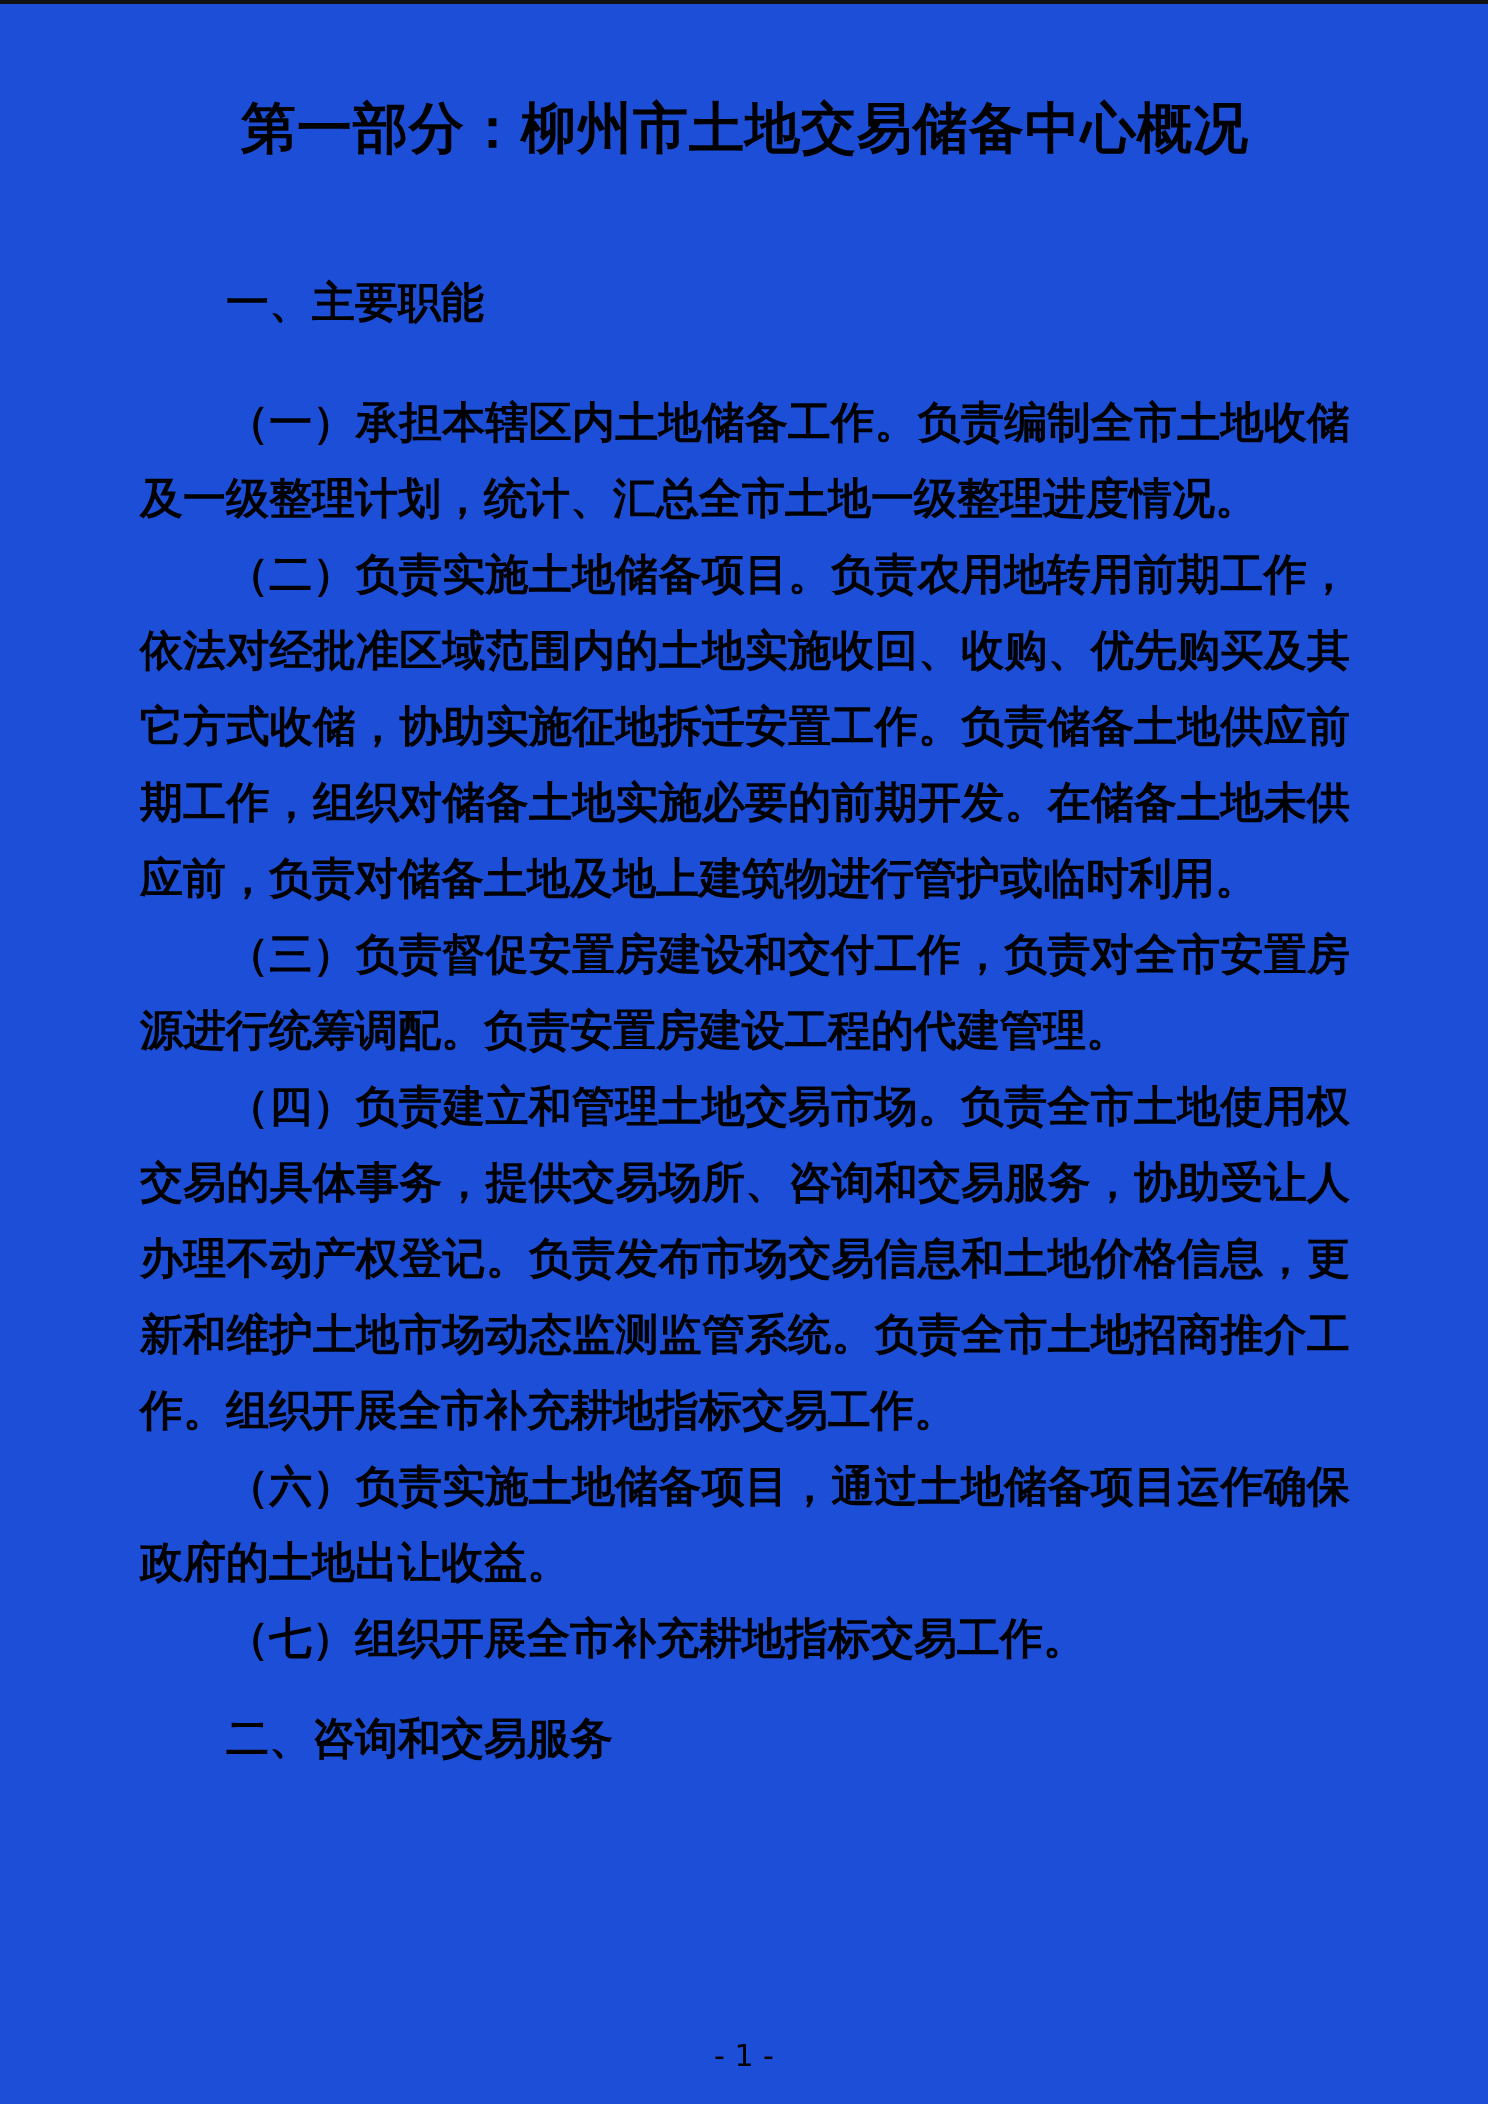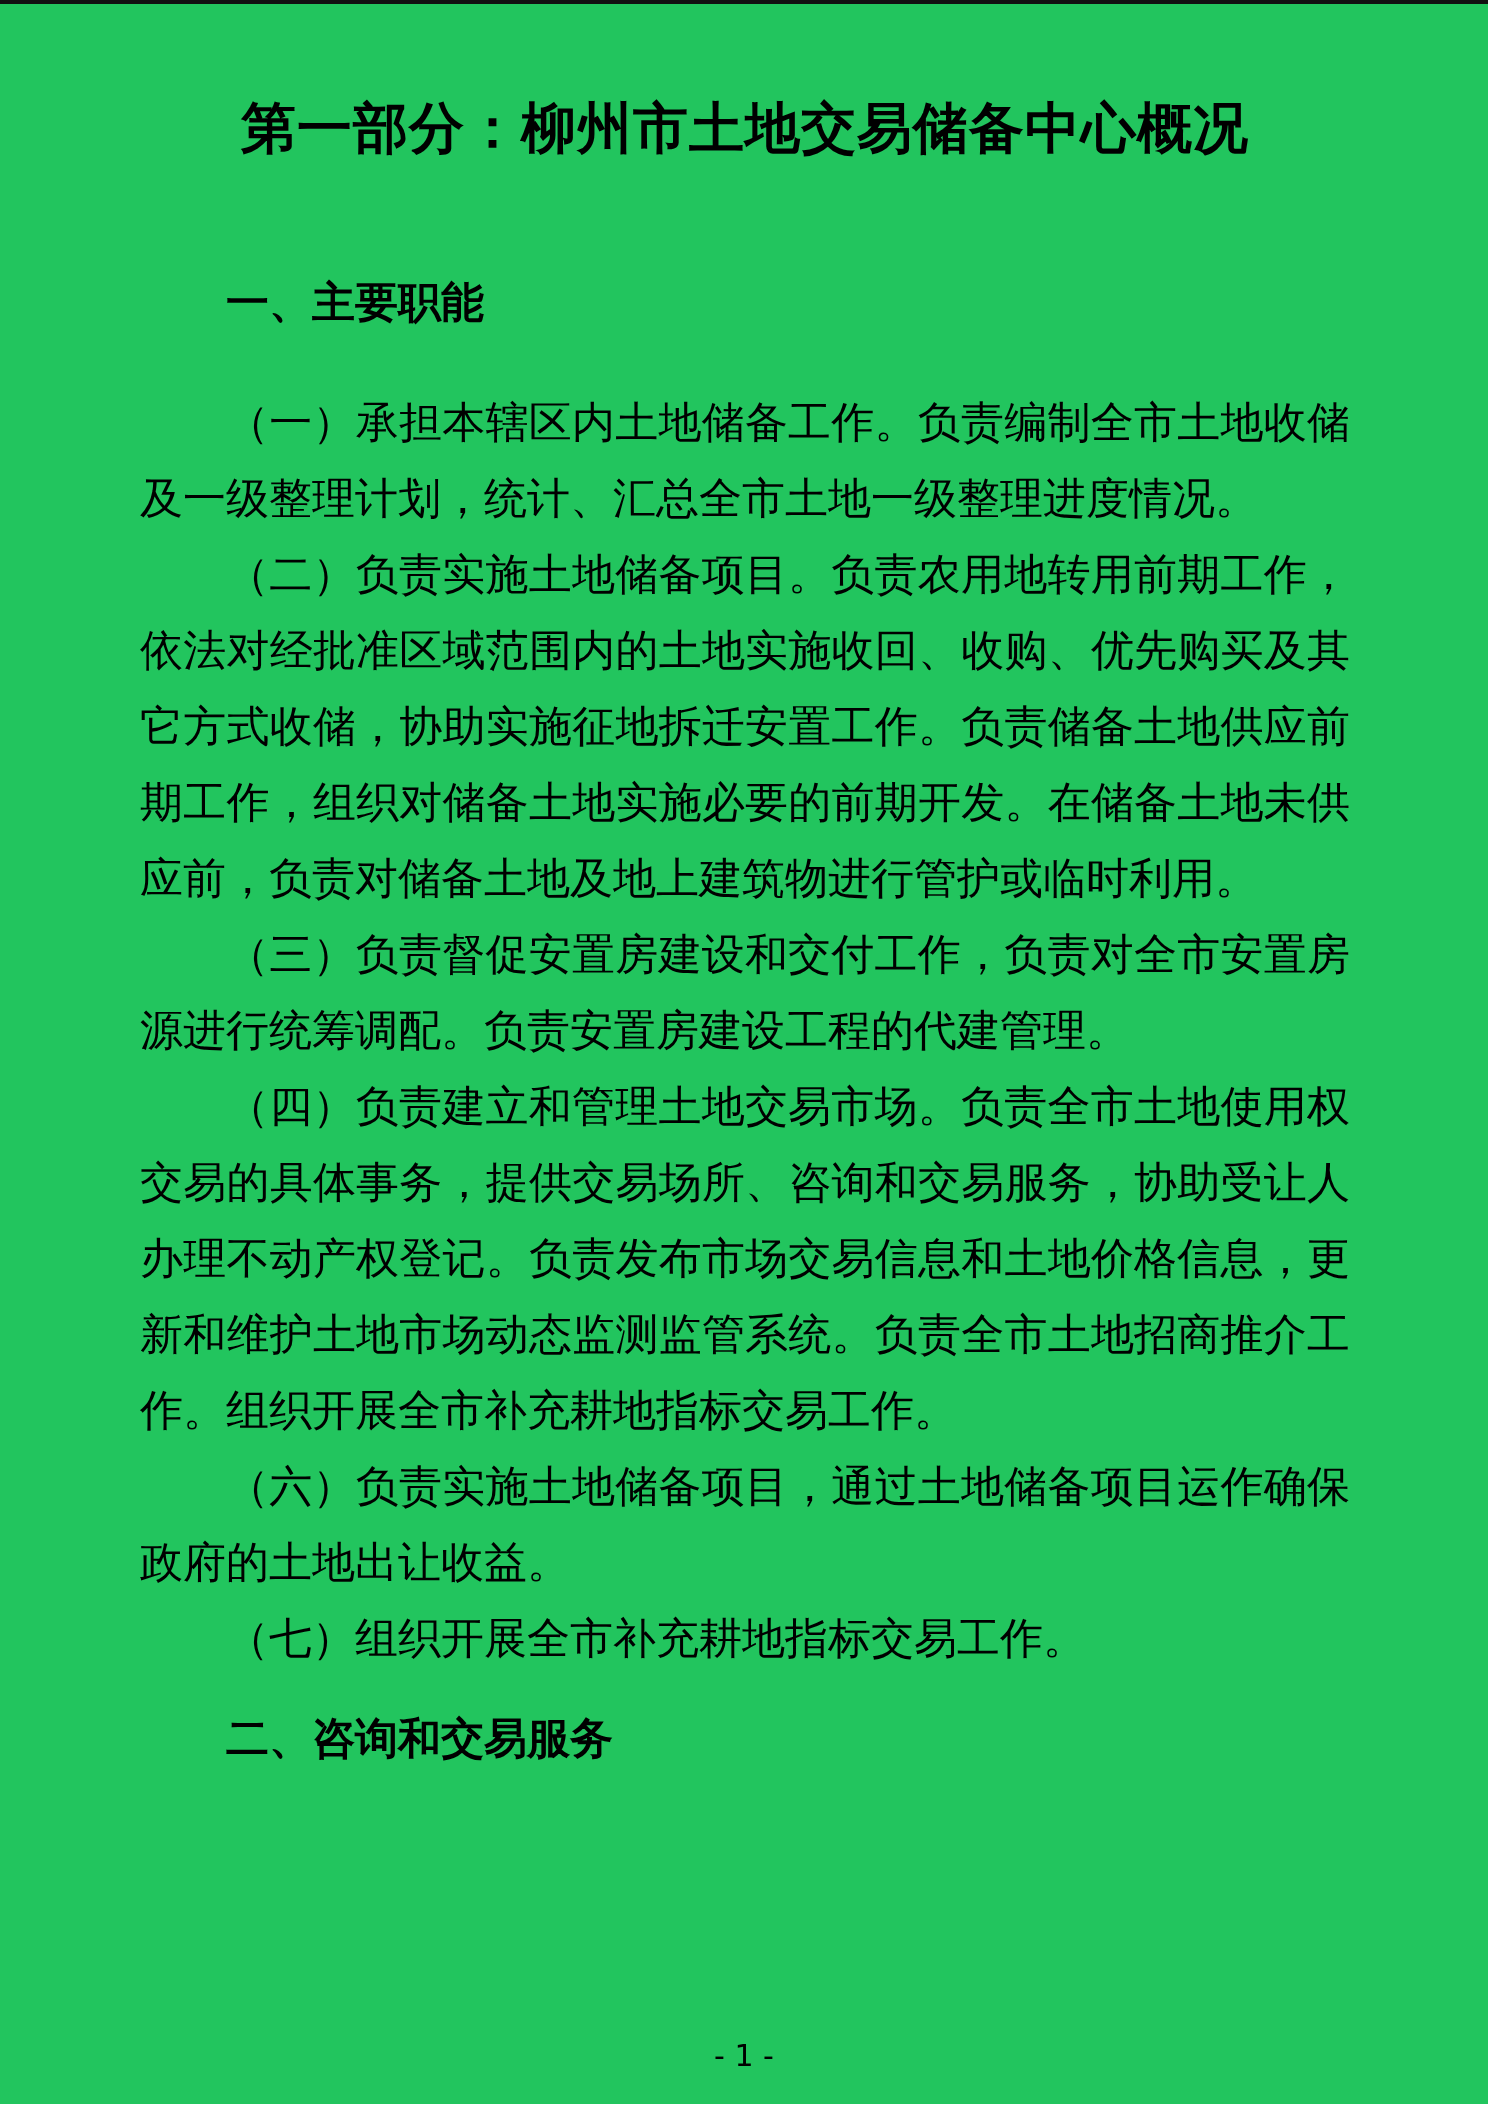--- a/index.html
+++ b/index.html
@@ -4,21 +4,21 @@
 <style>
   html, body {
     margin: 0;
     padding: 0;
     background: #ffffff;
   }
   .page {
     position: relative;
     width: 1488px;
     height: 2104px;
-    background: #22c55e;
+    background: #1d4ed8;
     color: #000000;
     font-family: "DejaVu Sans", sans-serif;
     overflow: hidden;
   }
   .scan-bar-top {
     position: absolute;
     top: 0;
     left: 0;
     width: 100%;
     height: 4px;
@@ -47,20 +47,21 @@
     margin: 24px 0 0 0;
   }
   .body-text p {
     font-size: 43px;
     line-height: 76px;
     margin: 0;
     text-indent: 2em;
     text-align: justify;
     text-justify: inter-ideograph;
     letter-spacing: 0;
+    font-weight: bold;
   }
   .page-number {
     position: absolute;
     left: 0;
     right: 0;
     top: 2038px;
     text-align: center;
     font-size: 30px;
     line-height: 36px;
   }

